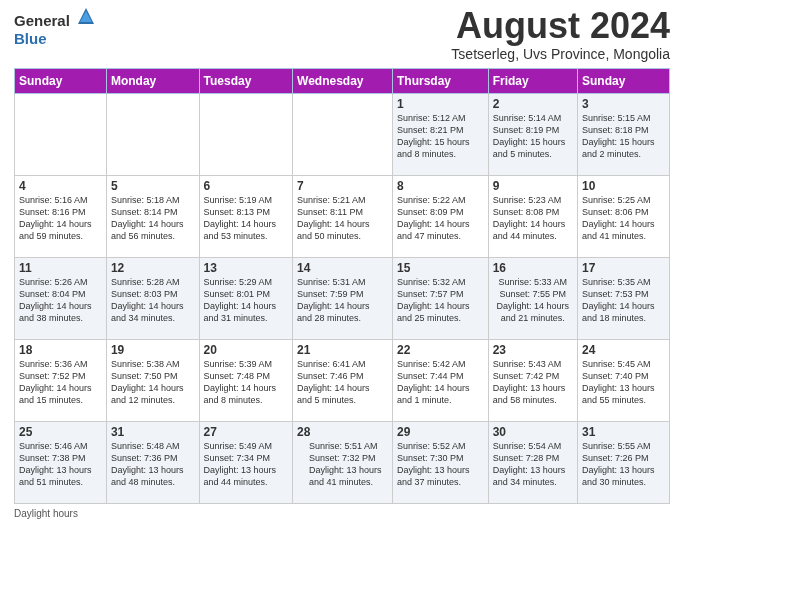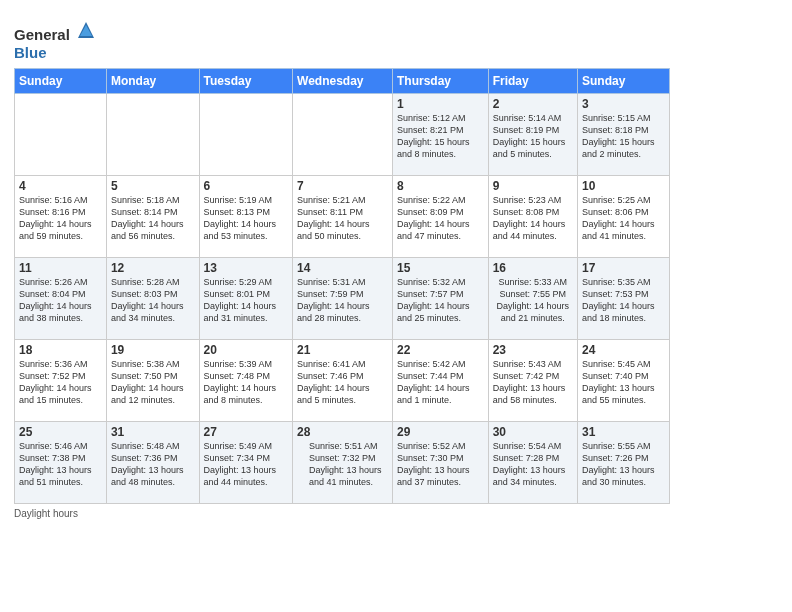--- a/index.html
+++ b/index.html
@@ -5,21 +5,21 @@
     * { margin: 0; padding: 0; box-sizing: border-box; }
     body {
       font-family: Arial, sans-serif;
       background: #fff;
       width: 792px;
       height: 612px;
       overflow: hidden;
     }
     .page {
       width: 684px;
-      padding: 20px 14px;
+      padding: 6px 14px;
     }
     .header {
       display: flex;
       align-items: flex-start;
       justify-content: space-between;
       margin-bottom: 6px;
     }
     .logo {
       display: flex;
       align-items: center;
@@ -51,21 +51,21 @@
     }
     .subtitle {
       font-size: 14px;
       color: #333;
     }
     .calendar {
       width: 100%;
       border-collapse: collapse;
     }
     .calendar th {
-      background: #3b82f6;
+      background: #a21caf;
       color: #fff;
       font-size: 12px;
       font-weight: bold;
       padding: 5px 4px;
       text-align: left;
       border: 1px solid #aac4e0;
     }
     .calendar td {
       border: 1px solid #ccc;
       vertical-align: top;
@@ -113,20 +113,24 @@
       <div>
         <span class="logo-text-general">General</span>
         <svg class="logo-icon" viewBox="0 0 20 20" xmlns="http://www.w3.org/2000/svg">
           <polygon points="10,2 18,18 2,18" fill="#2c6fad"></polygon>
           <polygon points="10,5 16,16 4,16" fill="#4a9de0"></polygon>
         </svg>
         <br>
         <span class="logo-text-blue">Blue</span>
       </div>
     </div>
+    <div class="title-block">
+      <div class="month-title">August 2024</div>
+      <div class="subtitle">Tsetserleg, Uvs Province, Mongolia</div>
+    </div>
   </div>
 
   <table class="calendar">
     <thead>
       <tr>
       <th>Sunday</th>
           <th>Monday</th>
           <th>Tuesday</th>
           <th>Wednesday</th>
           <th>Thursday</th>

